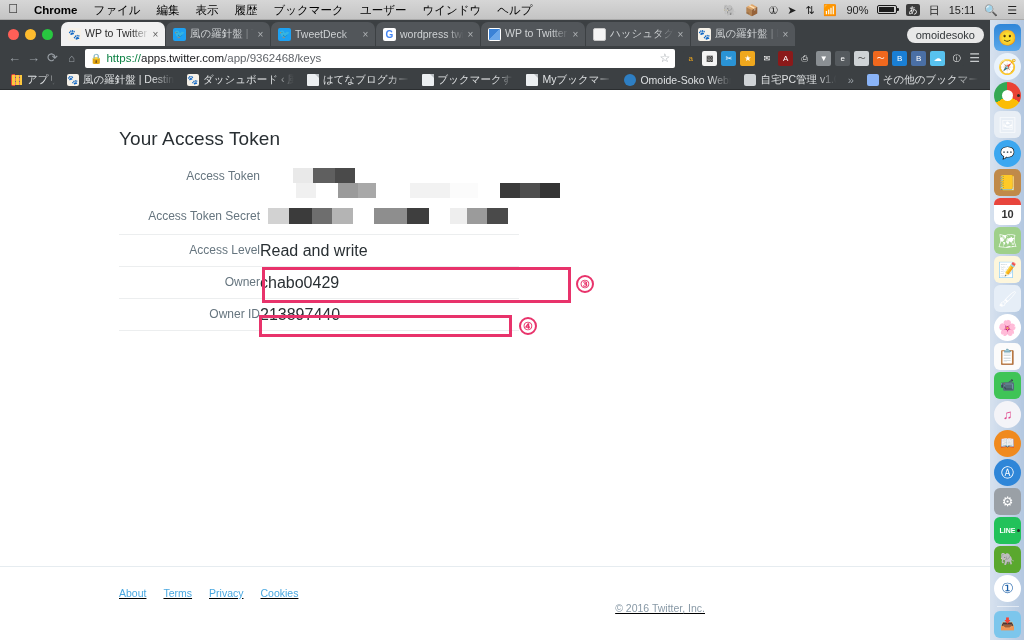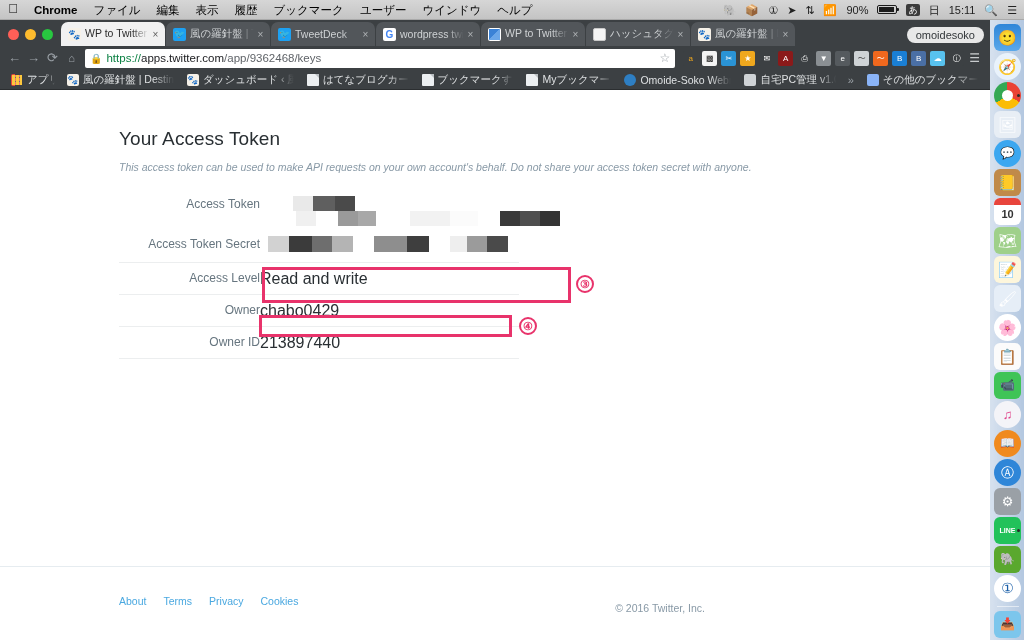--- a/index.html
+++ b/index.html
@@ -291,22 +291,22 @@
   }
 
   
   #page-footer {
     position: absolute; left: 0; bottom: 0;
     width: 990px; height: 74px;
     border-top: 1px solid #e6ecf0;
     background: #fff;
   }
   .footer-inner {
-    display: flex; align-items: center;
-    padding: 20px 119px 0 119px; width: 824px;
+    display: flex; align-items: flex-start;
+    padding: 20px 119px 0 119px; width: 824px; text-decoration: underline;
   }
   .footer-links { display: flex; gap: 17px; }
   .footer-links a {
     font-size: 10.5px; color: #4aa8e0; text-decoration: none;
   }
   .copyright {
     margin-left: auto; font-size: 10.5px; color: #8899a6; margin-top: 15px;
   }
 
   
@@ -503,21 +503,20 @@
         <span class="bmi folder"></span>
         <span class="bml">その他のブックマーク</span>
       </div>
     </div>
 
     <div id="viewport">
       <div id="page">
 
         <div class="content-wrap">
           <h1 class="page-title">Your Access Token</h1>
-          <div class="page-desc">This access token can be used to make API requests on your own account's behalf. Do not share your access token secret with anyone.</div>
 
           <div class="dl">
 
             <div class="drow tall" style="min-height:44px;border-bottom:none">
               <div class="dterm">Access Token</div>
               <div class="ddesc">
                 <div id="token-mosaic-wrap">
                   <div class="row r1">
                     <span style="width:33px;background:#ffffff"></span>
                     <span style="width:20px;background:#e9e9e9"></span>

